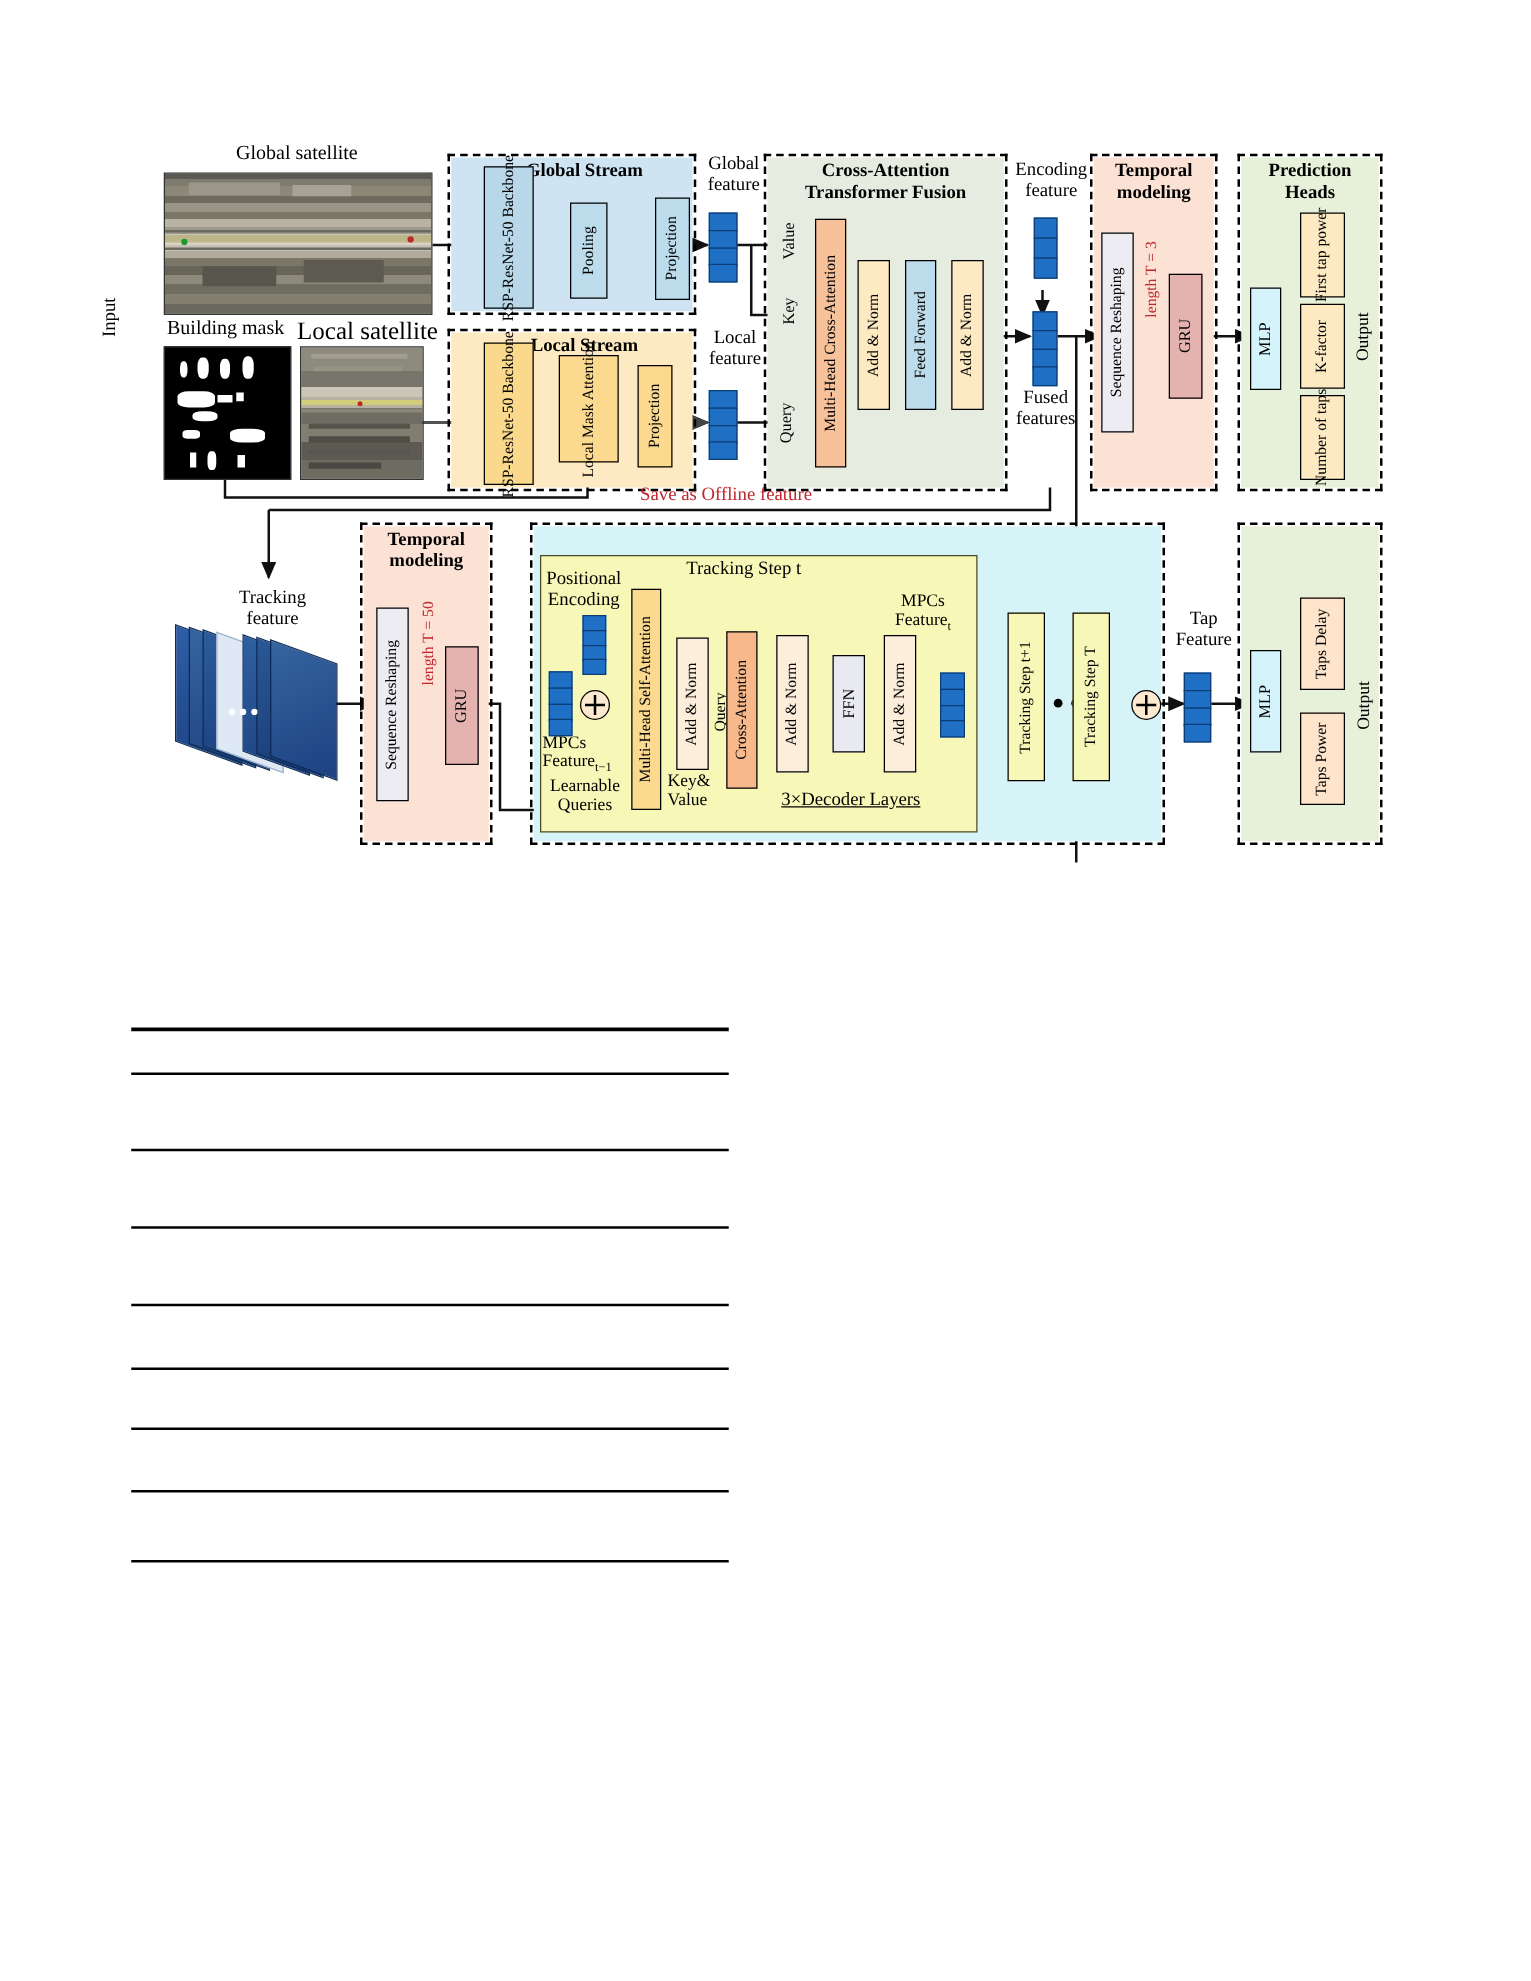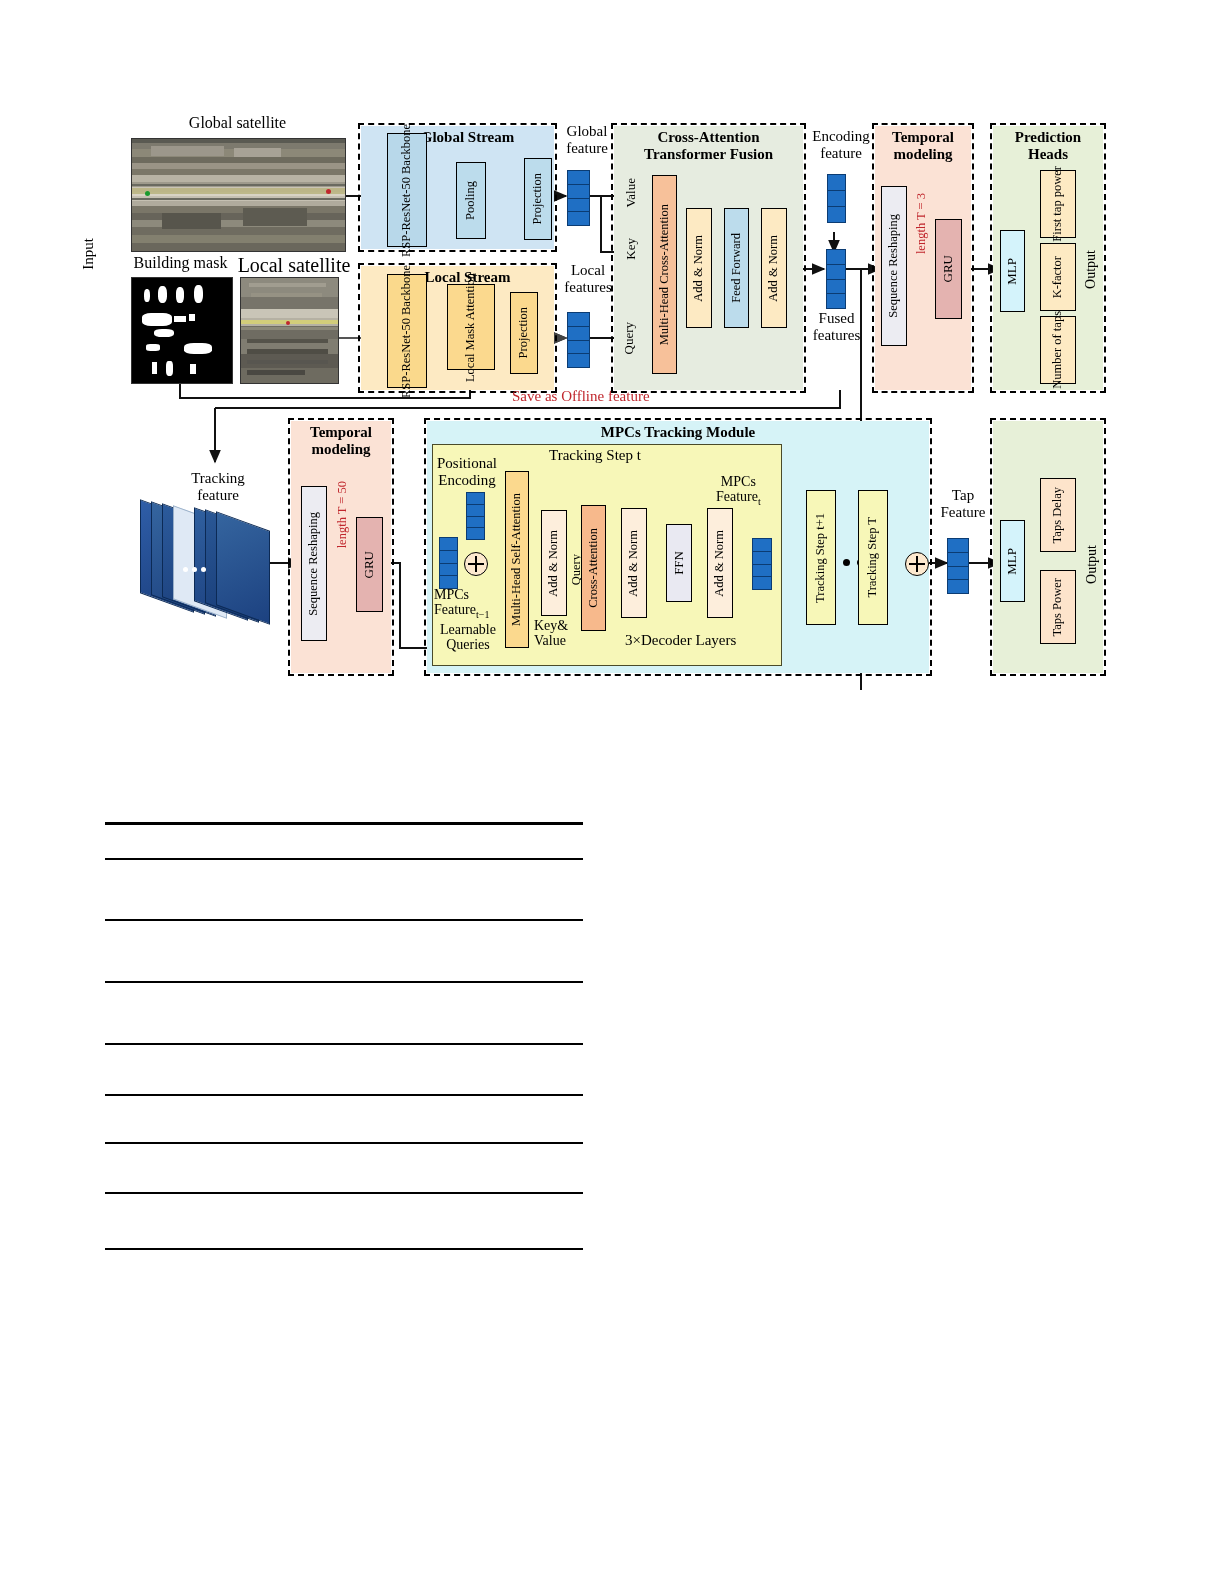--- a/index.html
+++ b/index.html
@@ -287,21 +287,21 @@
   </div>
   <div class="blk abs" style="left:447px;top:284px;width:48px;height:86px;background:#fbd98e;">
     <span class="vt htxt" style="font-size:12.5px;">Local Mask
 Attention</span>
   </div>
   <div class="blk abs" style="left:510px;top:292px;width:28px;height:82px;background:#fbd98e;">
     <span class="vt htxt" style="font-size:12.5px;">Projection</span>
   </div>
 
   <div class="lbl ctr" style="left:554px;top:262px;width:68px;font-size:15px;">Local
-features</div>
+feature</div>
   <div class="fvec" style="left:567px;top:312px;">
     <i style="width:21px;height:13px;"></i>
       <i style="width:21px;height:13px;"></i>
     <i style="width:21px;height:13px;"></i>
       <i style="width:21px;height:13px;"></i>
   </div>
 
   <div class="lbl" style="left:512px;top:388px;font-size:15px;color:#c0272d;">Save as Offline feature</div>
 
   <div class="sect abs" style="left:611px;top:123px;width:195px;height:270px;"></div>
@@ -405,21 +405,20 @@
   <div class="blk abs" style="left:301px;top:486px;width:26px;height:155px;background:#ececf2;">
     <span class="vt htxt" style="font-size:12.5px;">Sequence Reshaping</span>
   </div>
   <div class="lbl vt" style="left:336px;top:481px;font-size:12.5px;color:#c0272d;">length T = 50</div>
   <div class="blk abs" style="left:356px;top:517px;width:27px;height:95px;background:#e4b3b0;">
     <span class="vt htxt" style="font-size:13px;">GRU</span>
   </div>
 
   <div class="sect abs" style="left:424px;top:418px;width:508px;height:258px;"></div>
   <div class="abs" style="left:427px;top:421px;width:502px;height:252px;background:#d6f3f7;"></div>
-  <div class="sect-title" style="left:424px;top:424px;width:508px;font-size:15px;">MPCs Tracking Module</div>
 
   <div class="abs" style="left:432px;top:444px;width:350px;height:222px;background:#f7f7b8;border:1.4px solid #4a4a2a;"></div>
   <div class="lbl" style="left:549px;top:447px;font-size:15px;">Tracking Step t</div>
 
   <div class="lbl ctr" style="left:428px;top:455px;width:78px;font-size:15px;white-space:pre-line;">Positional
 Encoding</div>
   <div class="fvec" style="left:466px;top:492px;">
     <i style="width:17px;height:11px;"></i>
       <i style="width:17px;height:11px;"></i>
     <i style="width:17px;height:11px;"></i>
@@ -471,21 +470,21 @@
   <div class="lbl" style="left:716px;top:475px;font-size:14px;line-height:1.06;text-align:center;white-space:pre-line;"><span>MPCs
 Feature</span><sub style="font-size:10px;">t</sub></div>
 
   <div class="fvec" style="left:752px;top:538px;">
     <i style="width:18px;height:12px;"></i>
       <i style="width:18px;height:12px;"></i>
     <i style="width:18px;height:12px;"></i>
       <i style="width:18px;height:12px;"></i>
   </div>
 
-  <div class="lbl" style="left:625px;top:632px;font-size:15px;">3×Decoder Layers</div>
+  <div class="lbl" style="left:625px;top:632px;font-size:15px;text-decoration:underline;">3×Decoder Layers</div>
 
   <div class="blk abs" style="left:806px;top:490px;width:30px;height:135px;background:#f7f7b8;">
     <span class="vt htxt" style="font-size:12.5px;">Tracking Step t+1</span>
   </div>
   <div class="dots" style="left:843px;top:559px;">
     <b></b>
       <b></b>
       <b></b>
   </div>
   <div class="blk abs" style="left:858px;top:490px;width:30px;height:135px;background:#f7f7b8;">

